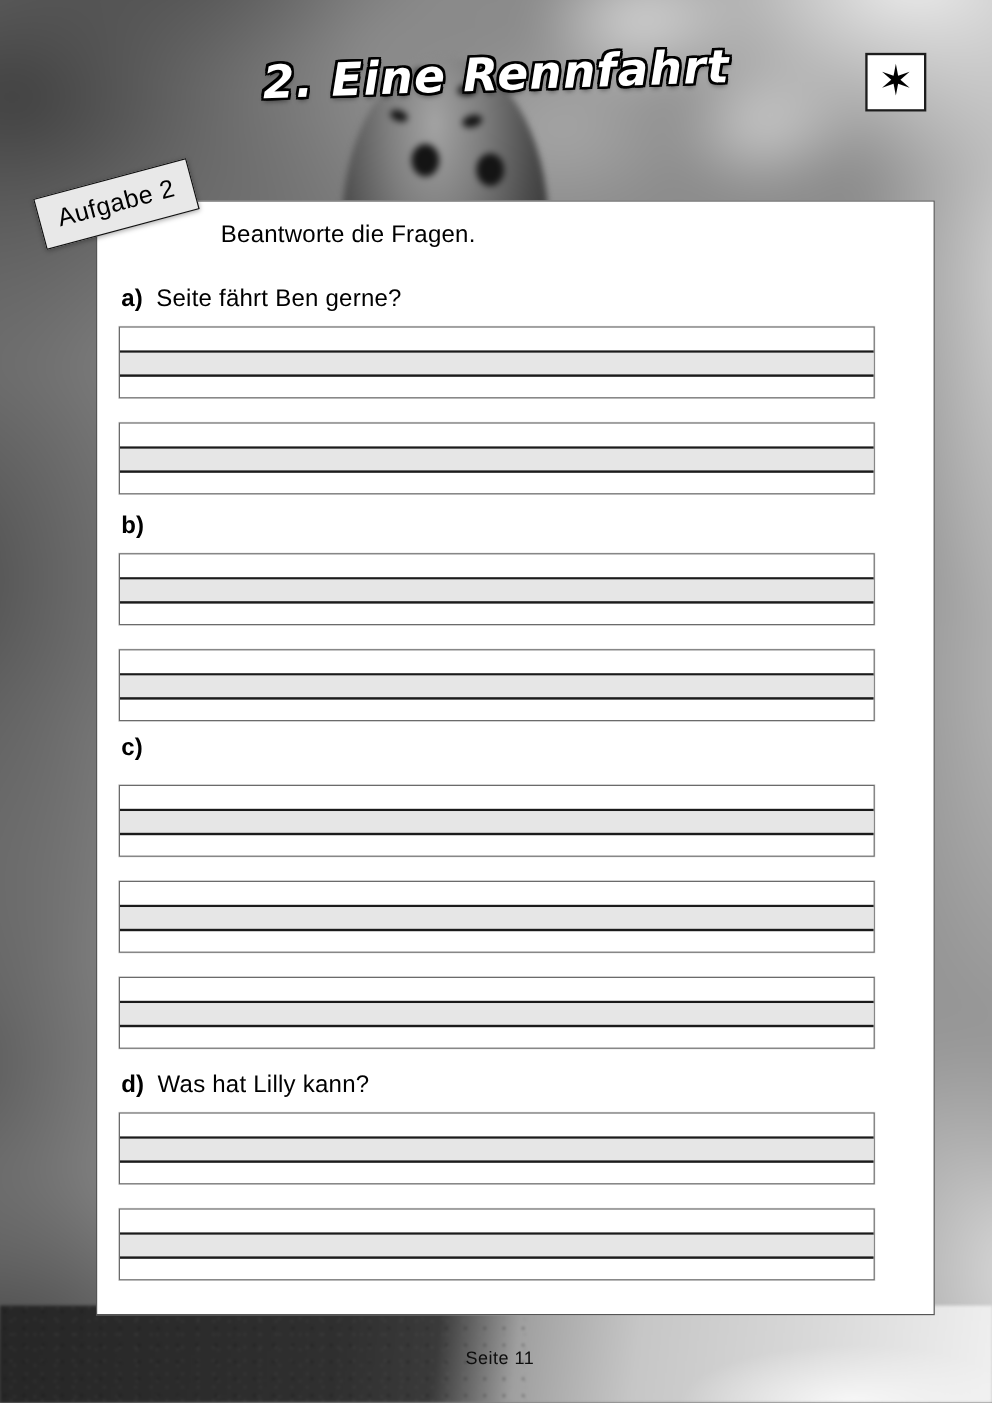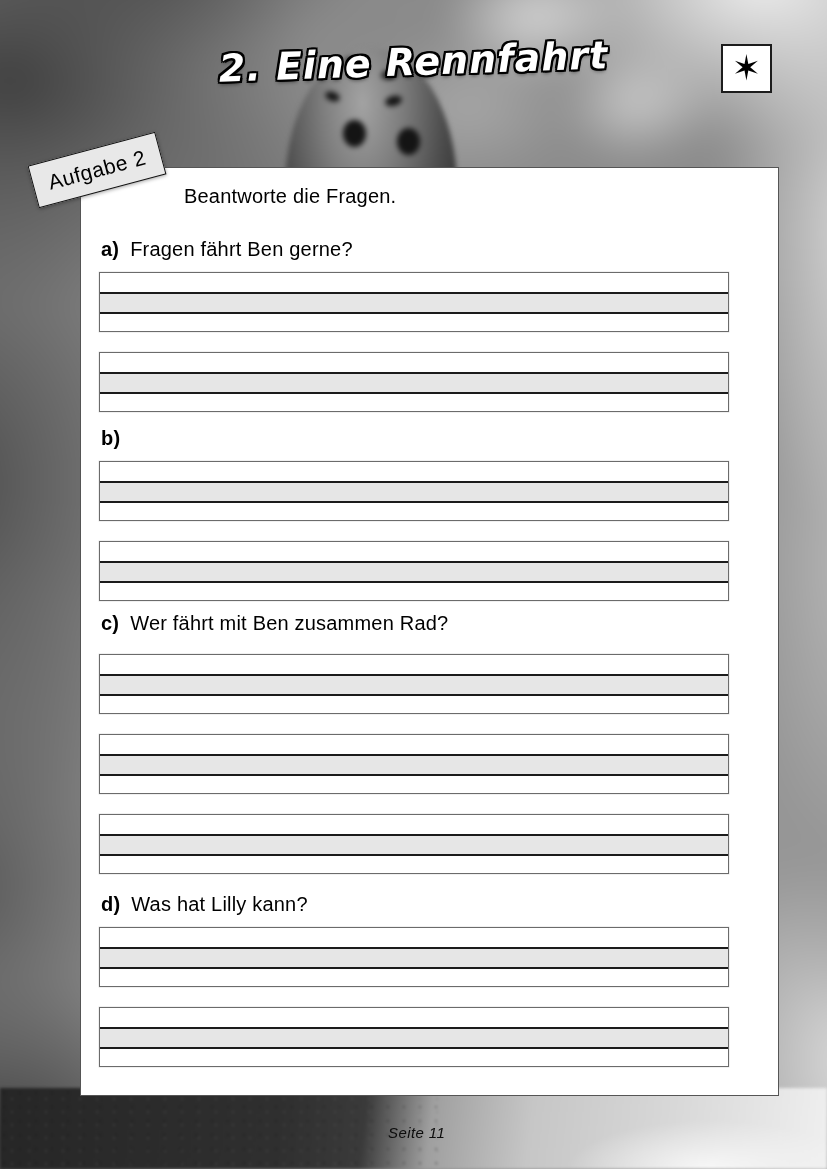--- a/index.html
+++ b/index.html
@@ -110,21 +110,21 @@
     border:1px solid var(--block-border);box-sizing:border-box;
     box-shadow:0 0 0 .5px rgba(0,0,0,.12);
   }
   .row{box-sizing:border-box;}
   .row.top{height:21px;border-bottom:2px solid var(--line-stroke);}
   .row.mid{height:20px;background:var(--line-fill);border-bottom:2px solid var(--line-stroke);}
   .row.bot{height:17px;}
   
   .page-num{
     position:absolute;left:388px;top:1124px;z-index:6;
-    font-size:15px;font-style:italic;color:#0d0d0d;letter-spacing:.4px;
+    font-size:15px;color:#0d0d0d;letter-spacing:.4px;
   }
 </style>
 </head>
 <body>
 
 <div class="page">
 
   <div class="bg">
     <div class="bg-blobs"></div>
     <div class="helmet">
@@ -146,21 +146,21 @@
   <div class="badge">
     <span>Aufgabe 2</span>
   </div>
 
   <div class="panel">
     <div class="instruction">Beantworte die Fragen.</div>
     <div>
   <section class="q-section sec-0">
     <h3 class="q">
       <span class="q-label">a)</span>
-      <span class="q-text">Fragen fährt Ben gerne?</span>
+      <span class="q-text">Seite fährt Ben gerne?</span>
     </h3>
     <div class="answers">
             <div class="lines">
               <div class="row top"></div>
               <div class="row mid"></div>
               <div class="row bot"></div>
             </div>
             <div class="lines">
               <div class="row top"></div>
               <div class="row mid"></div>
@@ -183,21 +183,20 @@
               <div class="row top"></div>
               <div class="row mid"></div>
               <div class="row bot"></div>
             </div>
           </div>
   </section>
 
   <section class="q-section sec-2">
     <h3 class="q">
       <span class="q-label">c)</span>
-      <span class="q-text">Wer fährt mit Ben zusammen Rad?</span>
     </h3>
     <div class="answers">
             <div class="lines">
               <div class="row top"></div>
               <div class="row mid"></div>
               <div class="row bot"></div>
             </div>
             <div class="lines">
               <div class="row top"></div>
               <div class="row mid"></div>

